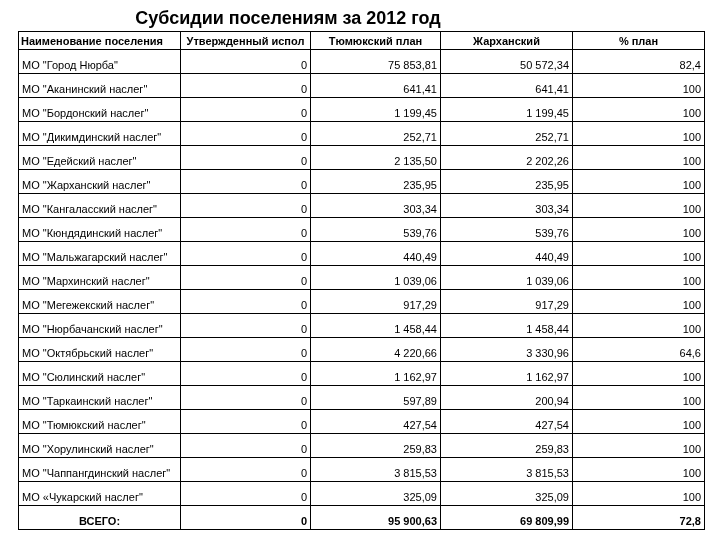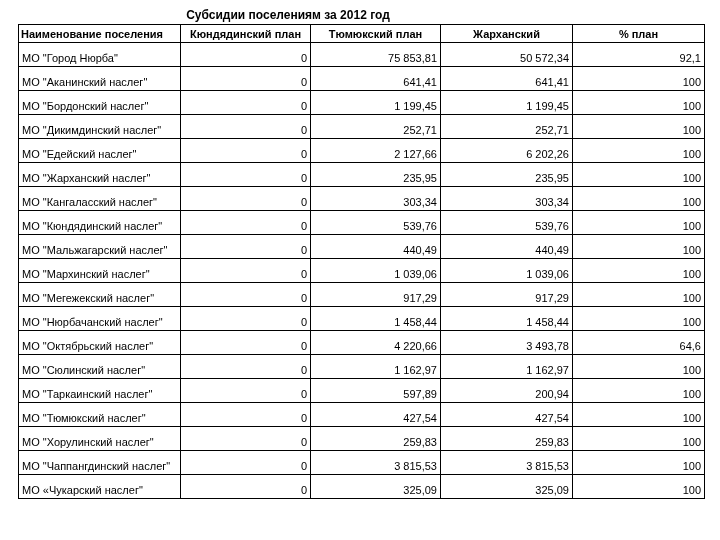--- a/index.html
+++ b/index.html
@@ -10,21 +10,21 @@
     height: 540px;
     font-family: "Liberation Sans", sans-serif;
     color: #000000;
     overflow: hidden;
   }
   .page {
     padding: 8px 0 0 18px;
   }
   .title {
     font-weight: bold;
-    font-size: 12px;
+    font-size: 18px;
     text-align: center;
     width: 540px;
     margin: 0 0 2px 0;
   }
   table {
     border-collapse: collapse;
     width: 686px;
     table-layout: fixed;
     border-radius: 31px;
   }
@@ -61,33 +61,33 @@
     <colgroup>
       <col style="width:162px">
       <col style="width:130px">
       <col style="width:130px">
       <col style="width:132px">
       <col style="width:132px">
     </colgroup>
     <thead>
       <tr>
         <th class="name-h">Наименование поселения</th>
-        <th>Кюндядинский план</th>
+        <th>Утвержденный испол</th>
         <th>Тюмюкский план</th>
         <th>Жарханский</th>
         <th>% план</th>
       </tr>
     </thead>
     <tbody id="table-body">
         <tr>
           <td class="name">МО "Город Нюрба"</td>
           <td class="num">0</td>
           <td class="num">75 853,81</td>
           <td class="num">50 572,34</td>
-          <td class="num">92,1</td>
+          <td class="num">82,4</td>
         </tr>
         <tr>
           <td class="name">МО "Аканинский наслег"</td>
           <td class="num">0</td>
           <td class="num">641,41</td>
           <td class="num">641,41</td>
           <td class="num">100</td>
         </tr>
         <tr>
           <td class="name">МО "Бордонский наслег"</td>
@@ -99,22 +99,22 @@
         <tr>
           <td class="name">МО "Дикимдинский наслег"</td>
           <td class="num">0</td>
           <td class="num">252,71</td>
           <td class="num">252,71</td>
           <td class="num">100</td>
         </tr>
         <tr>
           <td class="name">МО "Едейский наслег"</td>
           <td class="num">0</td>
-          <td class="num">2 127,66</td>
-          <td class="num">6 202,26</td>
+          <td class="num">2 135,50</td>
+          <td class="num">2 202,26</td>
           <td class="num">100</td>
         </tr>
         <tr>
           <td class="name">МО "Жарханский наслег"</td>
           <td class="num">0</td>
           <td class="num">235,95</td>
           <td class="num">235,95</td>
           <td class="num">100</td>
         </tr>
         <tr>
@@ -156,21 +156,21 @@
           <td class="name">МО "Нюрбачанский наслег"</td>
           <td class="num">0</td>
           <td class="num">1 458,44</td>
           <td class="num">1 458,44</td>
           <td class="num">100</td>
         </tr>
         <tr>
           <td class="name">МО "Октябрьский наслег"</td>
           <td class="num">0</td>
           <td class="num">4 220,66</td>
-          <td class="num">3 493,78</td>
+          <td class="num">3 330,96</td>
           <td class="num">64,6</td>
         </tr>
         <tr>
           <td class="name">МО "Сюлинский наслег"</td>
           <td class="num">0</td>
           <td class="num">1 162,97</td>
           <td class="num">1 162,97</td>
           <td class="num">100</td>
         </tr>
         <tr>
@@ -200,16 +200,23 @@
           <td class="num">3 815,53</td>
           <td class="num">3 815,53</td>
           <td class="num">100</td>
         </tr>
         <tr>
           <td class="name">МО «Чукарский наслег"</td>
           <td class="num">0</td>
           <td class="num">325,09</td>
           <td class="num">325,09</td>
           <td class="num">100</td>
+        </tr>
+        <tr class="total">
+          <td class="name">ВСЕГО:</td>
+          <td class="num">0</td>
+          <td class="num">95 900,63</td>
+          <td class="num">69 809,99</td>
+          <td class="num">72,8</td>
         </tr>
       </tbody>
   </table>
 </div>
 
 </body></html>

